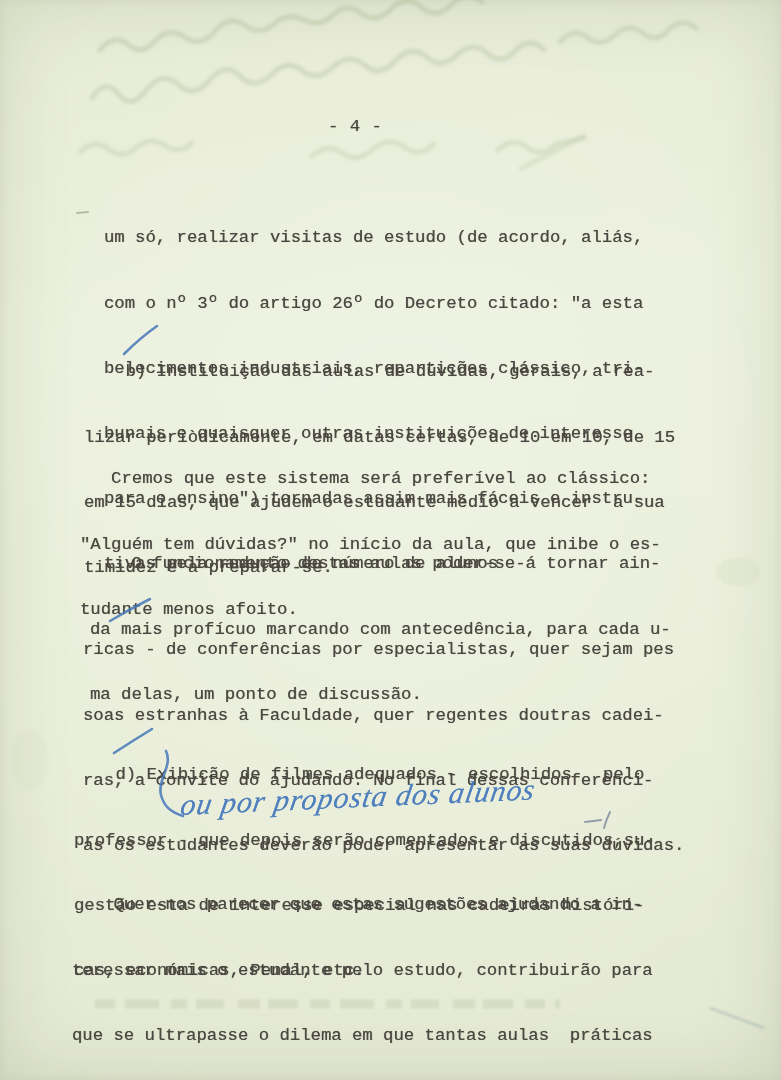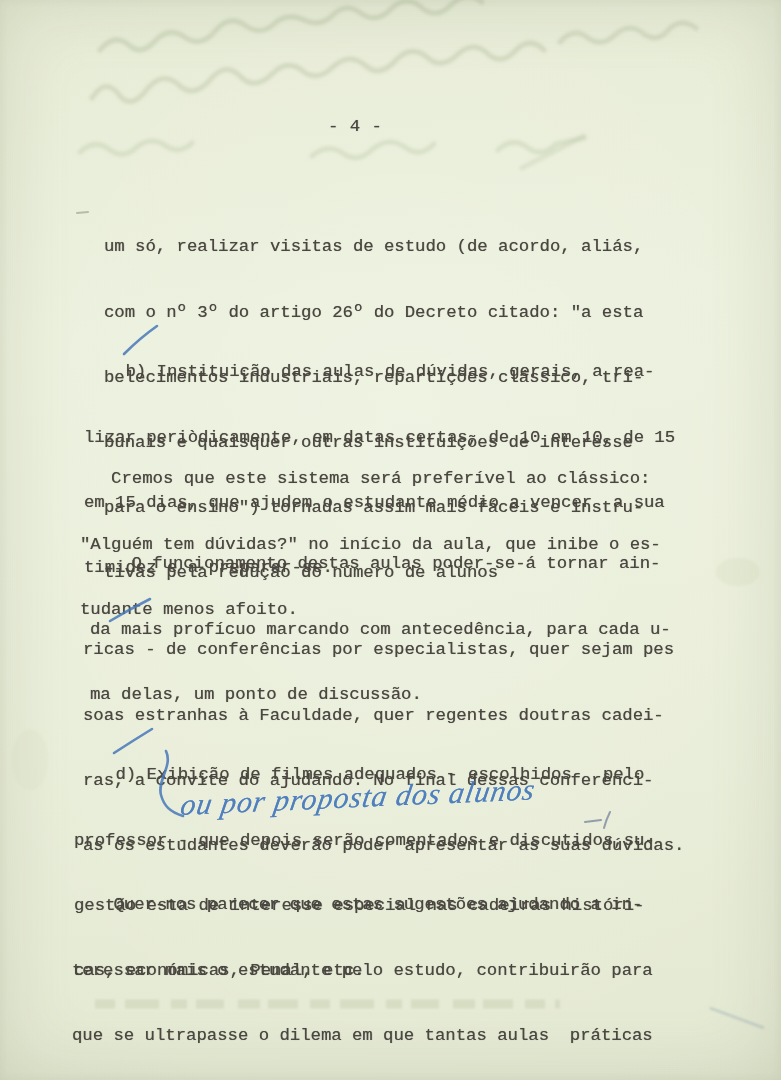--- a/index.html
+++ b/index.html
@@ -65,21 +65,21 @@
       <path opacity="0.5" d="M92,98 q14,-22 28,-2 q12,14 28,-8 q16,-18 32,-2 q14,12 30,-6 q16,-20 32,-2 q14,12 30,-4 q16,-16 32,-2 q14,10 30,-6 q16,-14 32,0 q14,12 30,-6 q16,-16 32,-2 q14,12 30,-4 q16,-14 30,0 q14,12 28,-4 q14,-14 28,0"></path>
       <path opacity="0.4" d="M80,152 q15,-14 30,-2 q14,10 28,-4 q14,-10 28,0 q13,9 26,-3"></path>
       <path opacity="0.4" d="M312,156 q16,-14 32,-2 q14,10 30,-6 q16,-12 32,0 q14,10 28,-4"></path>
       <path opacity="0.4" d="M498,150 q15,-14 30,-2 q14,10 28,-4 l28,-6"></path>
       <path opacity="0.35" d="M522,168 L584,136"></path>
     </g>
   </svg>
 
   <div class="typed pagenum" style="left:328px;top:116px">- 4 -</div>
 
-  <div class="para typed" style="left:104px;top:193px">
+  <div class="para typed" style="left:104px;top:184px">
     <div class="tl">um só, realizar visitas de estudo (de acordo, aliás,</div>
     <div class="tl">com o nº 3º do artigo 26º do Decreto citado: "a esta</div>
     <div class="tl">belecimentos industriais, repartições clássico, tri-</div>
     <div class="tl">bunais e quaisquer outras instituições de interesse</div>
     <div class="tl">para o ensino") tornadas assim mais fáceis e instru-</div>
     <div class="tl">tivas pela redução do número de alunos</div>
   </div>
 
   <div class="para typed" style="left:84px;top:318px">
     <div class="tl">    b) Instituição das aulas de dúvidas, gerais, a rea-</div>

